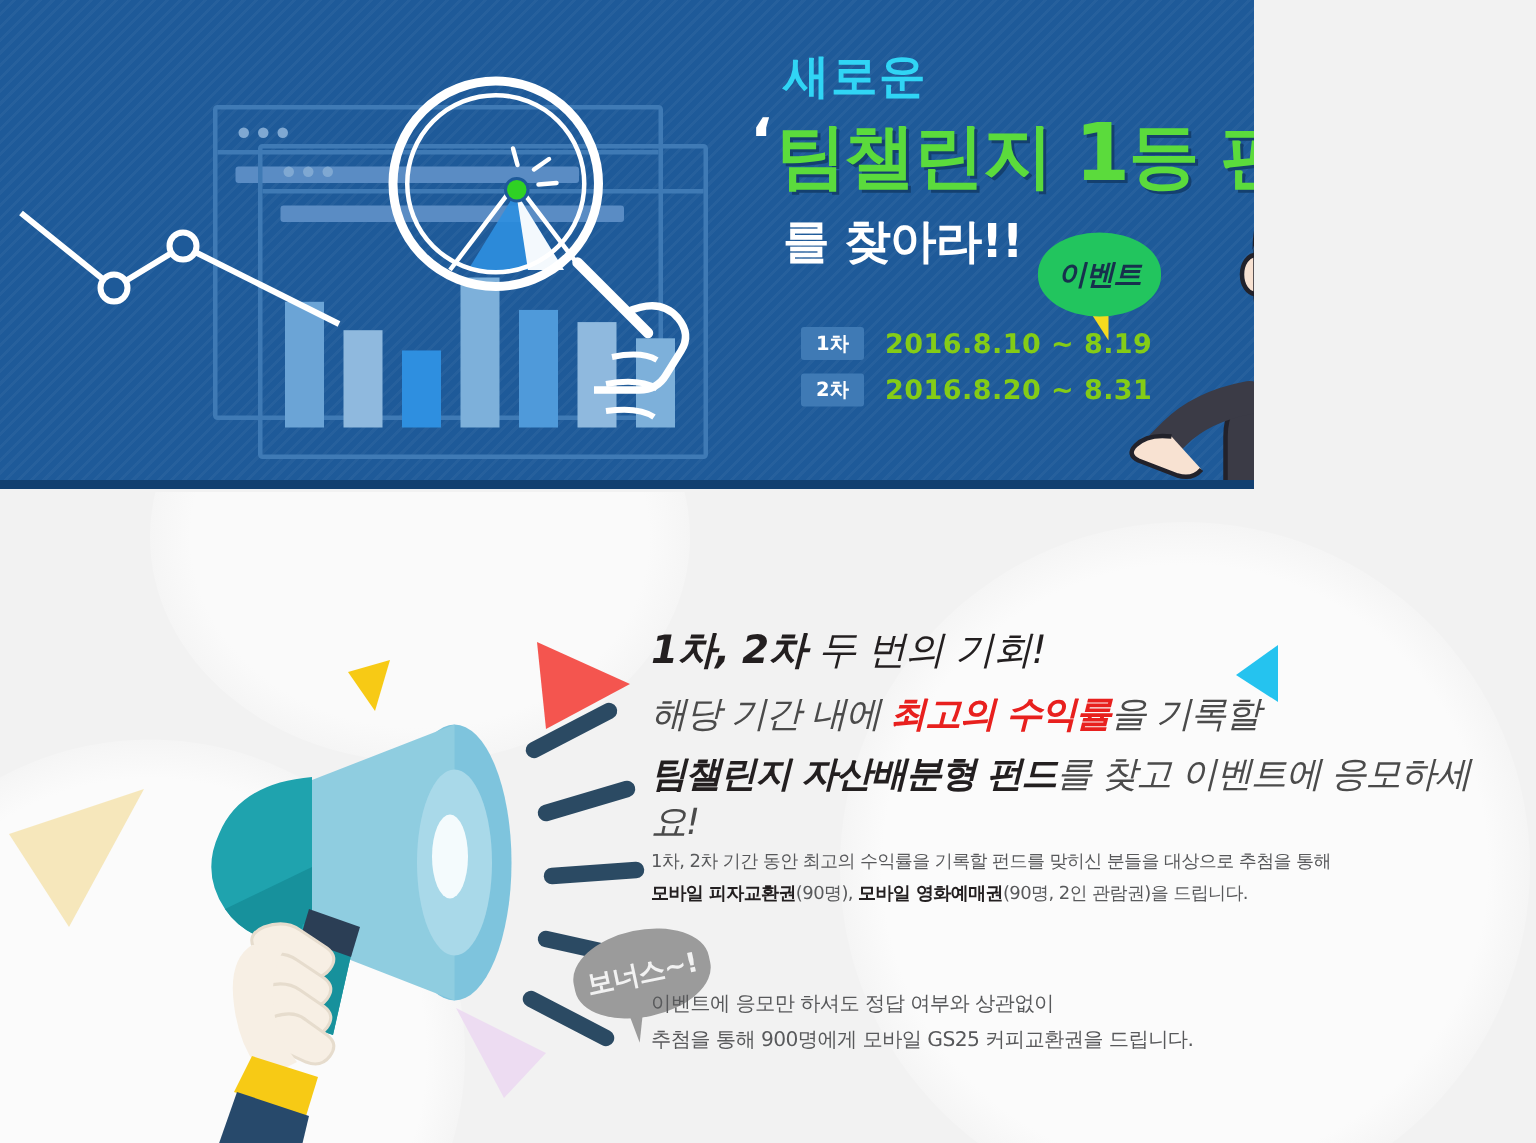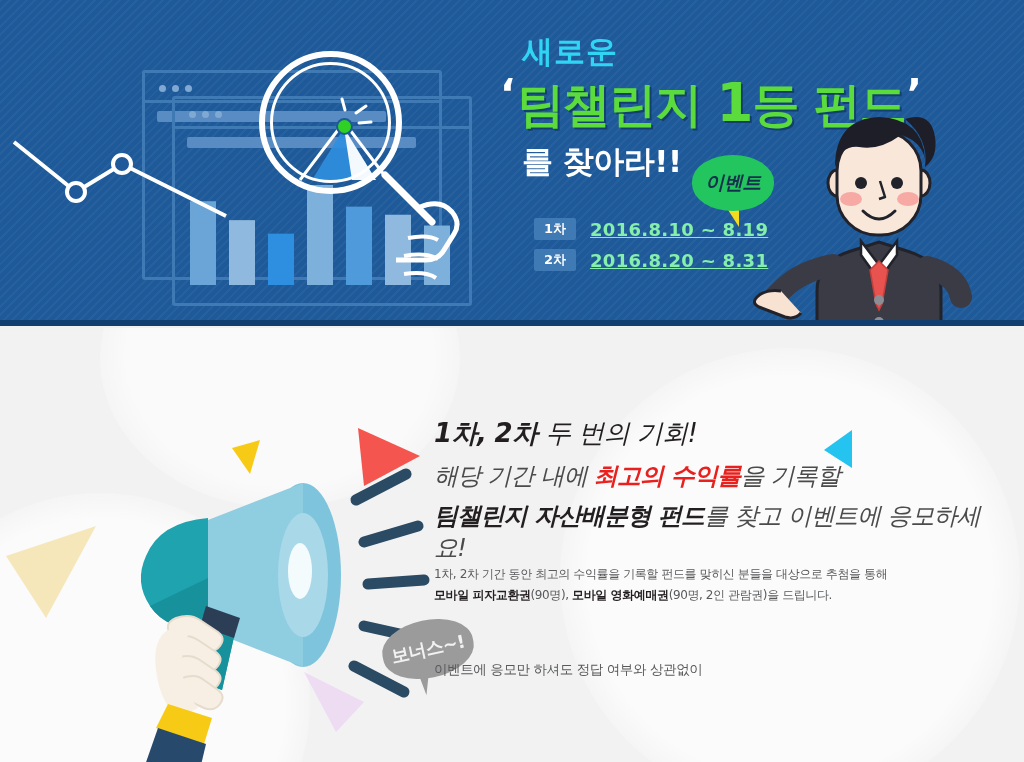--- a/index.html
+++ b/index.html
@@ -5,21 +5,21 @@
   * { margin:0; padding:0; box-sizing:border-box; }
   html,body { width:1024px; height:762px; overflow:hidden; }
   body {
     font-family: "DejaVu Sans", "Liberation Sans", sans-serif;
     background:#f2f2f2;
   }
   #banner { position:relative; width:1024px; height:762px; overflow:hidden; }
 
   
   .top-panel {
-    position:absolute; left:0; top:0; width:1024px; height:326px;
+    position:absolute; left:0; top:0; width:836px; height:326px;
     background:#1e5a99;
     overflow:hidden;
   }
   .top-panel .stripes {
     position:absolute; inset:0;
     background-image:repeating-linear-gradient(135deg,
       rgba(255,255,255,0.035) 0px, rgba(255,255,255,0.035) 2px,
       rgba(0,0,0,0) 2px, rgba(0,0,0,0) 6px);
   }
   .top-edge-dark {
@@ -107,21 +107,21 @@
   }
 
   
   .dates { position:absolute; left:534px; top:218px; }
   .date-row { display:flex; align-items:center; margin-bottom:9px; }
   .date-chip {
     background:#3f7ab5; color:#ffffff; font-size:13px; font-weight:bold;
     padding:2px 10px; border-radius:2px; margin-right:14px; min-width:34px;
     text-align:center;
   }
-  .date-val { color:#86efac; font-size:18px; font-weight:bold; letter-spacing:0.3px;text-decoration:underline; }
+  .date-val { color:#84cc16; font-size:18px; font-weight:bold; letter-spacing:0.3px; }
 
   
   .man { position:absolute; left:745px; top:95px; width:279px; height:231px; }
 
   
   .bot-panel {
     position:absolute; left:0; top:328px; width:1024px; height:434px;
     background:#f2f2f2; overflow:hidden;
   }
   .glow-circle {
@@ -360,15 +360,16 @@
       <div class="s-line"><span class="bold">모바일 피자교환권</span><span>(90명), </span><span class="bold">모바일 영화예매권</span><span>(90명, 2인 관람권)을 드립니다.</span></div>
     </div>
 
     <div class="bonus-tail"></div>
     <div class="bonus">
       <span class="bonus-txt">보너스~!</span>
     </div>
 
     <div class="bonus-body">
       <div class="b-line">이벤트에 응모만 하셔도 정답 여부와 상관없이</div>
+      <div class="b-line">추첨을 통해 900명에게 모바일 GS25 커피교환권을 드립니다.</div>
     </div>
   </div>
 </div>
 
 </body></html>

